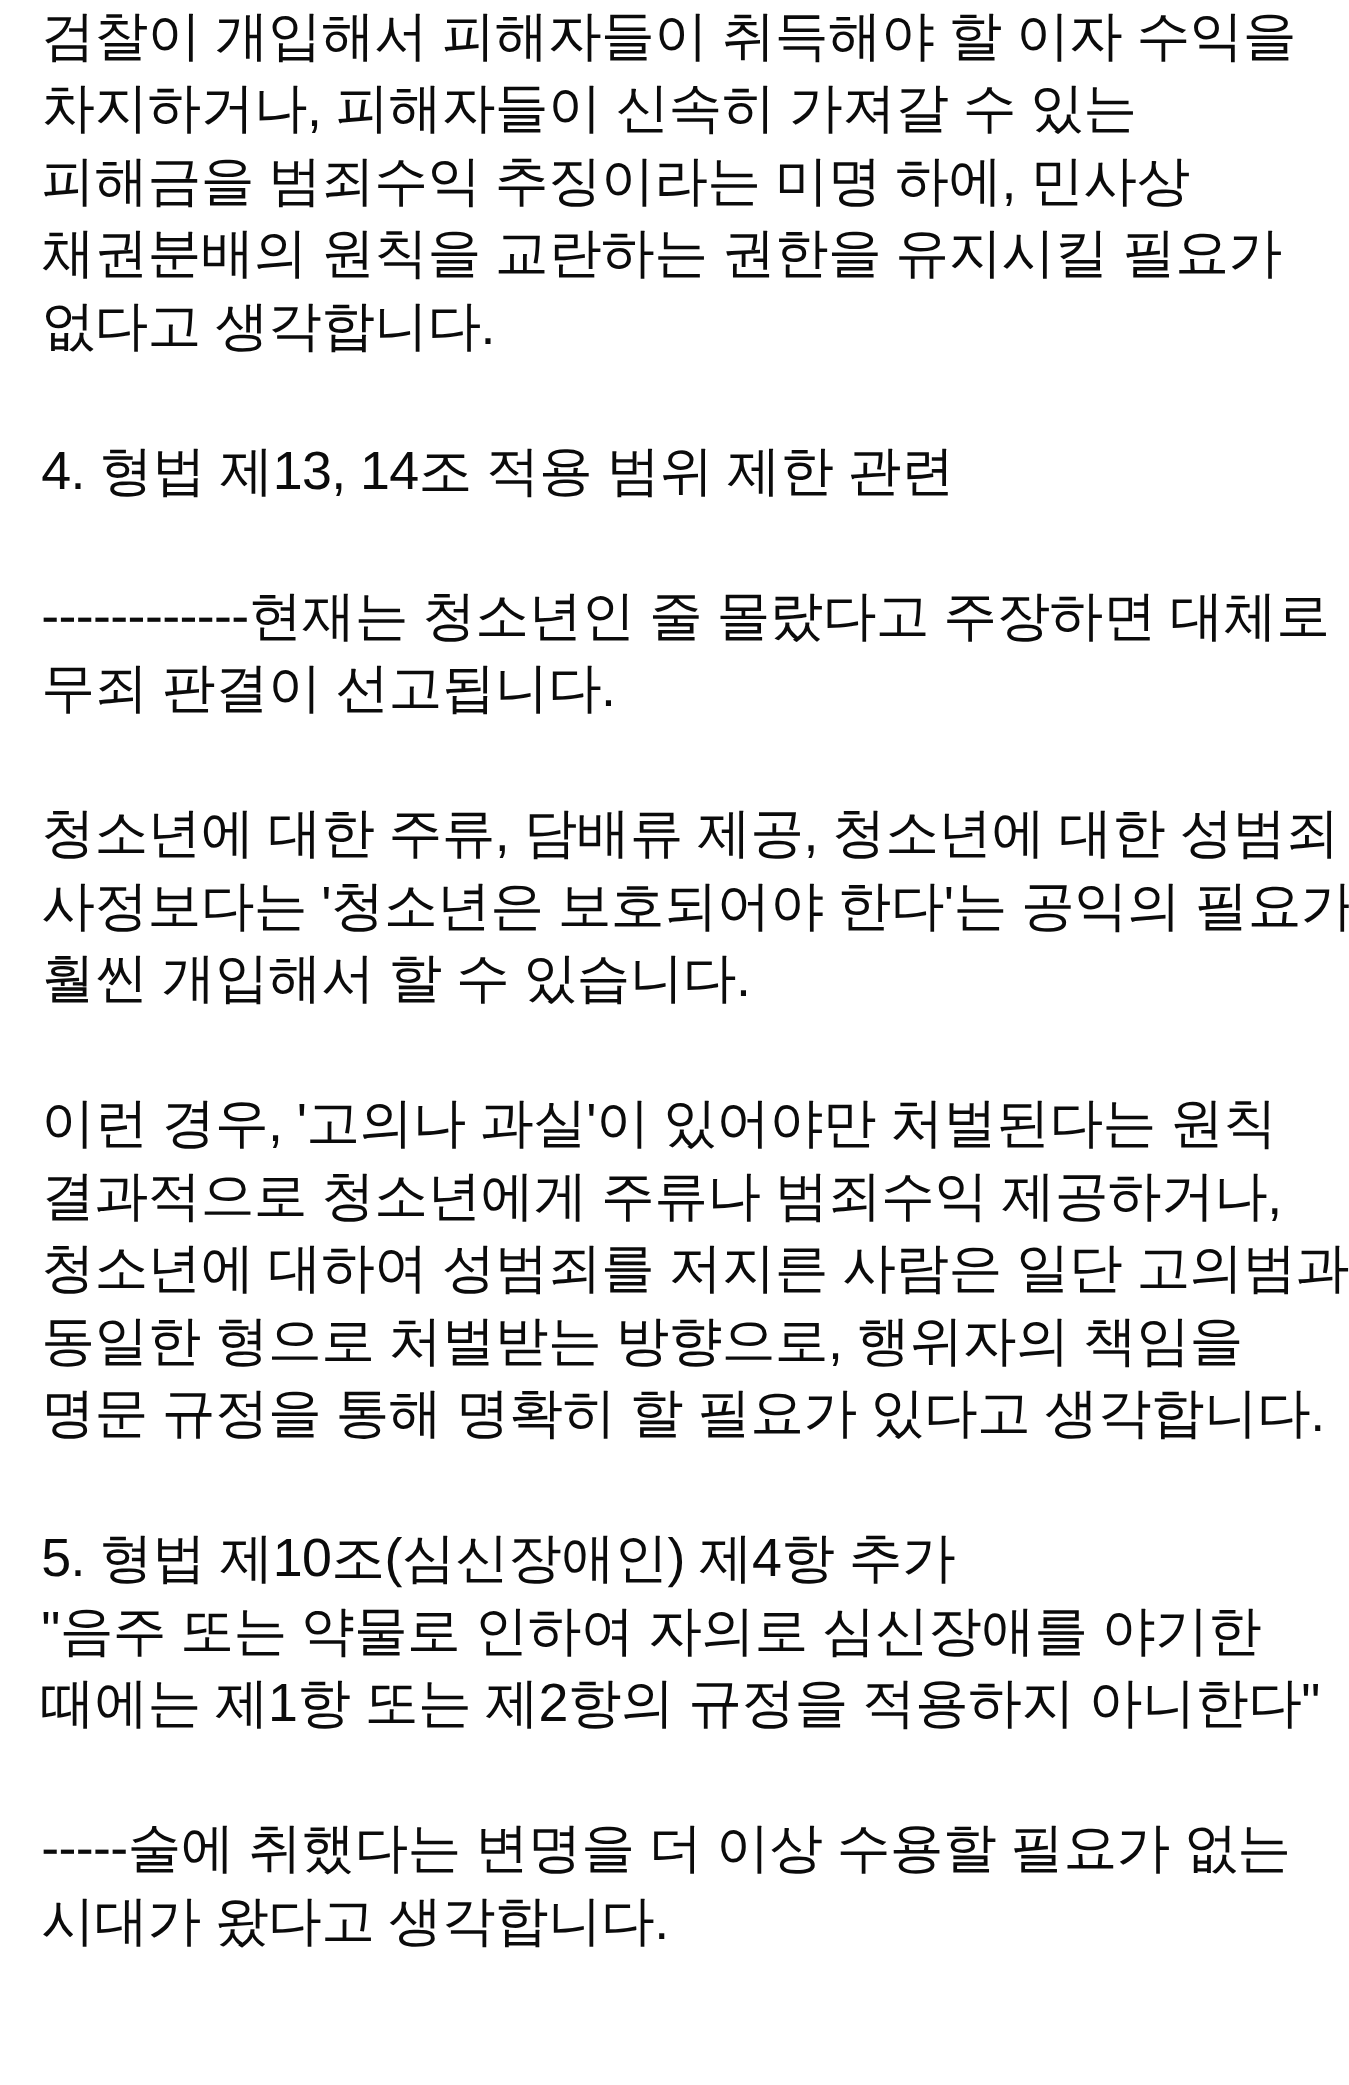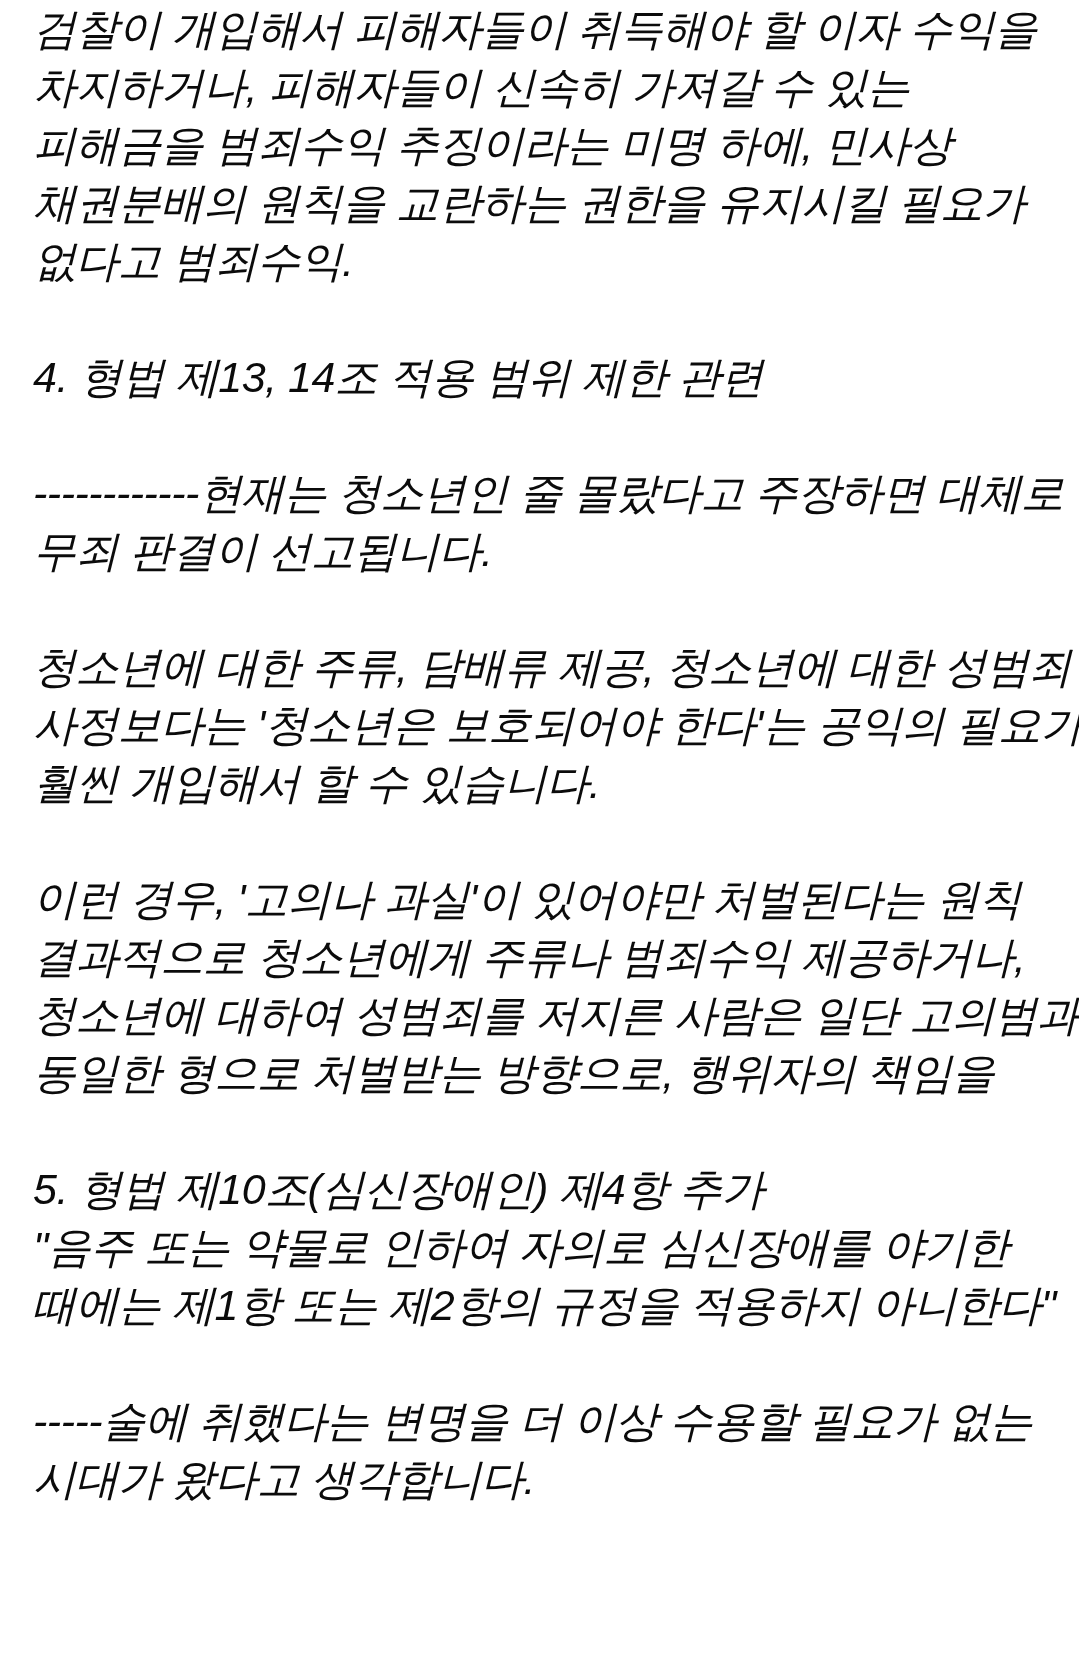--- a/index.html
+++ b/index.html
@@ -22,52 +22,52 @@
     letter-spacing: -0.5px;
     color: #0b0b0b;
     font-weight: 400;
   }
   .para {
     margin: 0 0 58px 0;
   }
   .line {
     white-space: nowrap;
     height: 58px;
-    font-style: italic;
   }
 </style>
 </head>
 <body style="background: rgb(255, 255, 255);">
 
 <main class="doc" style="color: rgb(11, 11, 11);">
   <div id="paragraphs">
       <div class="para">
         <div class="line">검찰이 개입해서 피해자들이 취득해야 할 이자 수익을</div>
         <div class="line">차지하거나, 피해자들이 신속히 가져갈 수 있는</div>
         <div class="line">피해금을 범죄수익 추징이라는 미명 하에, 민사상</div>
         <div class="line">채권분배의 원칙을 교란하는 권한을 유지시킬 필요가</div>
-        <div class="line">없다고 범죄수익.</div>
+        <div class="line">없다고 생각합니다.</div>
       </div>
       <div class="para">
         <div class="line">4. 형법 제13, 14조 적용 범위 제한 관련</div>
       </div>
       <div class="para">
         <div class="line">------------현재는 청소년인 줄 몰랐다고 주장하면 대체로</div>
         <div class="line">무죄 판결이 선고됩니다.</div>
       </div>
       <div class="para">
         <div class="line">청소년에 대한 주류, 담배류 제공, 청소년에 대한 성범죄</div>
         <div class="line">사정보다는 '청소년은 보호되어야 한다'는 공익의 필요가</div>
         <div class="line">훨씬 개입해서 할 수 있습니다.</div>
       </div>
       <div class="para">
         <div class="line">이런 경우, '고의나 과실'이 있어야만 처벌된다는 원칙</div>
         <div class="line">결과적으로 청소년에게 주류나 범죄수익 제공하거나,</div>
         <div class="line">청소년에 대하여 성범죄를 저지른 사람은 일단 고의범과</div>
         <div class="line">동일한 형으로 처벌받는 방향으로, 행위자의 책임을</div>
+        <div class="line">명문 규정을 통해 명확히 할 필요가 있다고 생각합니다.</div>
       </div>
       <div class="para">
         <div class="line">5. 형법 제10조(심신장애인) 제4항 추가</div>
         <div class="line">"음주 또는 약물로 인하여 자의로 심신장애를 야기한</div>
         <div class="line">때에는 제1항 또는 제2항의 규정을 적용하지 아니한다"</div>
       </div>
       <div class="para">
         <div class="line">-----술에 취했다는 변명을 더 이상 수용할 필요가 없는</div>
         <div class="line">시대가 왔다고 생각합니다.</div>
       </div>

